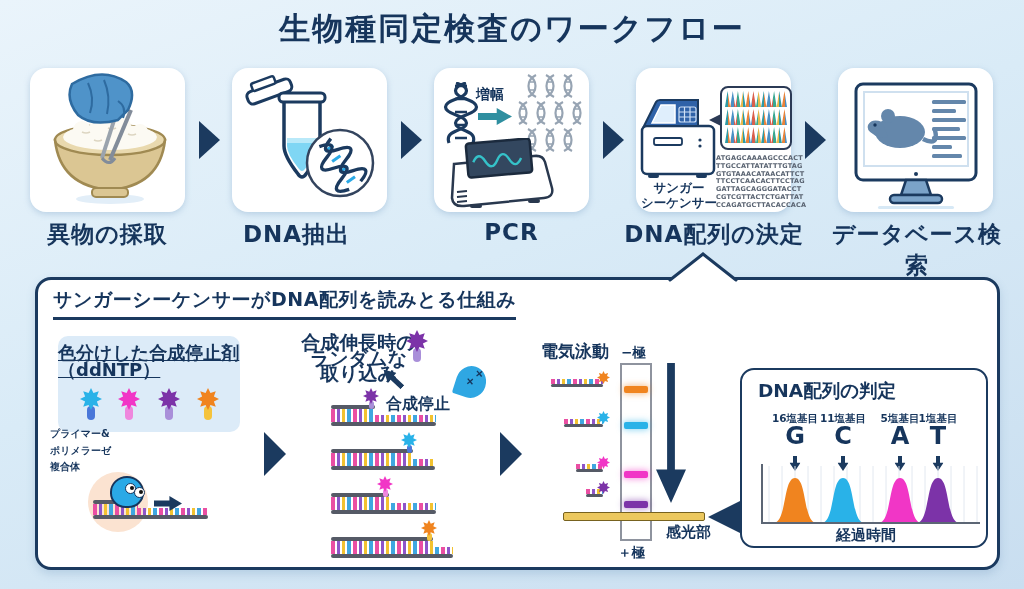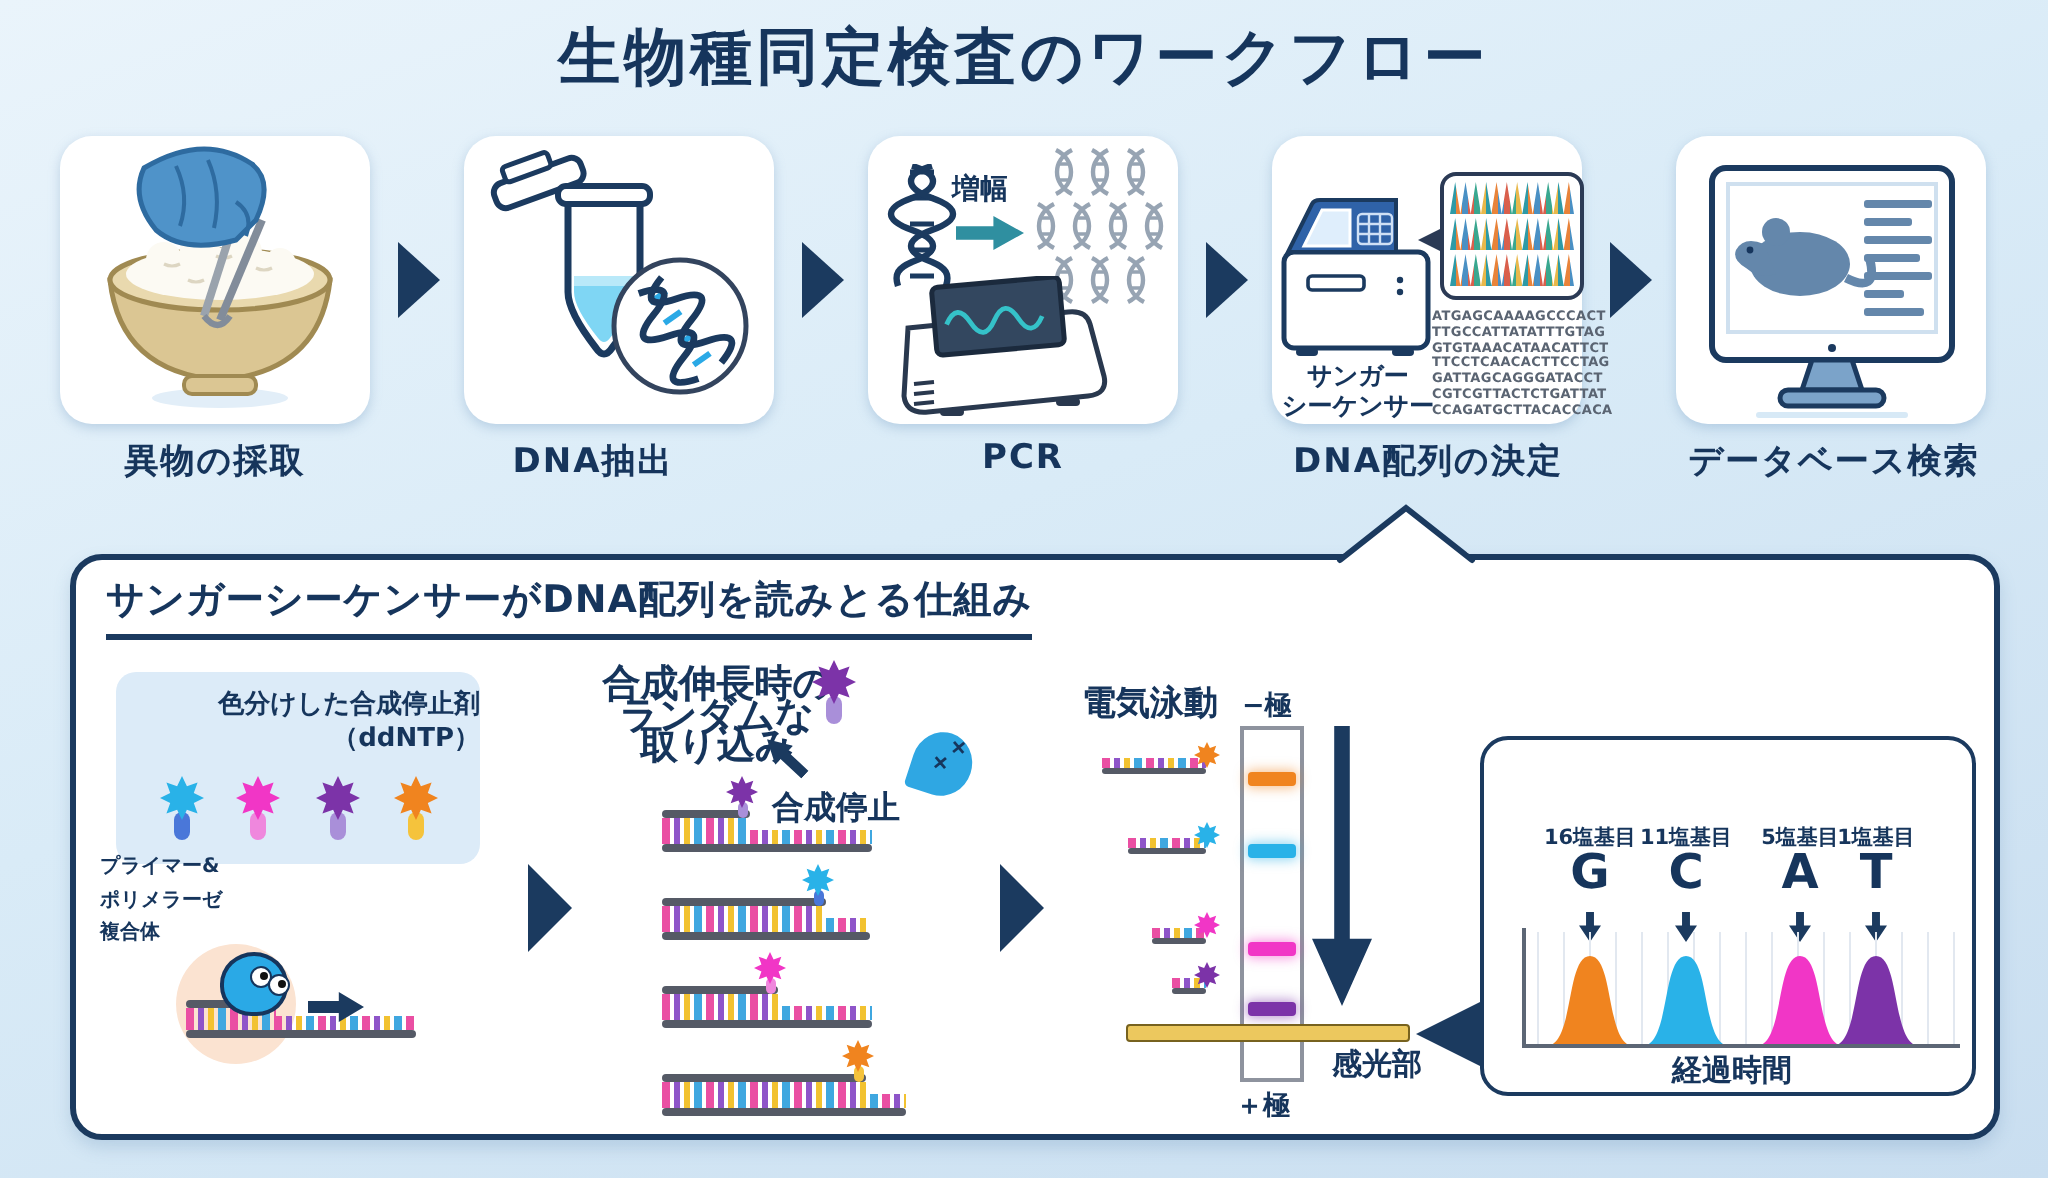--- a/index.html
+++ b/index.html
@@ -5,21 +5,21 @@
   html,body{margin:0;padding:0;}
   body{font-family:"DejaVu Sans","Liberation Sans",sans-serif;}
   .stage{position:relative;width:1024px;height:589px;overflow:hidden;
          background:linear-gradient(160deg,#eaf4fb 0%,#d9ebf7 45%,#c9def0 100%);color:#16355c;}
   .pre{white-space:pre-line;}
   .title{position:absolute;left:0;top:8px;width:1024px;margin:0;text-align:center;
          font-size:31px;font-weight:bold;color:#16355c;letter-spacing:2px;}
   
   .card{position:absolute;top:68px;width:155px;height:144px;background:#fff;border-radius:16px;
         box-shadow:0 2px 6px rgba(110,150,190,.35);}
-  .card-label{position:absolute;top:219px;text-align:center;font-size:17px;font-weight:bold;
+  .card-label{position:absolute;top:219px;text-align:center;font-size:23px;font-weight:bold;
         color:#16355c;letter-spacing:1px;}
   .flow-arrow{position:absolute;top:121px;width:21px;height:38px;background:#1b3a5f;
         clip-path:polygon(0 0,100% 50%,0 100%);}
   
   .star{clip-path:polygon(100% 50%,76.8% 61.1%,85.4% 85.4%,61.1% 76.8%,50% 100%,38.9% 76.8%,14.6% 85.4%,23.2% 61.1%,0% 50%,23.2% 38.9%,14.6% 14.6%,38.9% 23.2%,50% 0%,61.2% 23.2%,85.4% 14.6%,76.8% 38.9%);}
   .ddntp{position:absolute;}
   .ddntp .star{width:22px;height:22px;}
   .ddntp .stem{width:8px;height:14px;margin:-4px auto 0;border-radius:4px;}
   .ddntp.sm .star{width:16px;height:16px;}
   .ddntp.sm .stem{width:5px;height:8px;margin:-3px auto 0;}
@@ -29,22 +29,22 @@
   .s-purple{background:#a98fd9;} .s-orange{background:#f5c33c;}
   .harrow{background:#1b3a5f;clip-path:polygon(0 30%,55% 30%,55% 0,100% 50%,55% 100%,55% 70%,0 70%);}
   
   .panel{position:absolute;left:35px;top:277px;width:965px;height:293px;background:#fff;
          border:3px solid #1b3a5f;border-radius:16px;box-sizing:border-box;
          box-shadow:0 4px 8px rgba(100,140,180,.25);padding-left:12px;}
   .panel-heading{position:absolute;left:15px;top:7px;font-size:19px;font-weight:bold;color:#16355c;
          border-bottom:3px solid #1b3a5f;padding-bottom:4px;letter-spacing:.5px;}
   .callout{position:absolute;left:668px;top:250px;}
   .ddntp-box{position:absolute;left:20px;top:56px;width:182px;height:96px;background:#dcebf8;border-radius:10px;}
-  .ddntp-box-title{position:absolute;left:0;top:8px;width:182px;text-align:right;
-         font-size:13px;font-weight:bold;line-height:17px;}
+  .ddntp-box-title{position:absolute;left:0;top:8px;width:182px;text-align:left;
+         font-size:18px;font-weight:bold;line-height:17px;text-decoration:underline;}
   .primer-label{position:absolute;left:12px;top:146px;width:130px;text-align:left;
          font-size:10px;font-weight:bold;line-height:16.5px;}
   .peach{position:absolute;left:50px;top:192px;width:60px;height:60px;border-radius:50%;background:#fbe3d1;}
   .poly-ball{position:absolute;left:72px;top:196px;width:34px;height:32px;border-radius:50% 50% 46% 46%;
          background:#2aa9e6;border:2px solid #16355c;box-sizing:border-box;}
   .eye{position:absolute;width:9px;height:9px;border-radius:50%;background:#fff;border:1px solid #16355c;}
   .eye::after{content:"";position:absolute;right:1px;top:2px;width:4px;height:4px;border-radius:50%;background:#111;}
   
   .dna{position:absolute;}
   .dna .bar{height:4px;background:#555a66;border-radius:2px;}
@@ -415,20 +415,21 @@
           <div class="star c-purple" style="width:13px;height:13px"></div>
         </div>
       </div>
 
     <div class="sensor"></div>
     <div class="sensor-label">感光部</div>
     <div class="pole" style="left:580px;top:264px">＋極</div>
 
     <div class="judge-notch"></div>
     <div class="judge">
+      <div class="judge-title">DNA配列の判定</div>
 
       <div class="pk pk-pos" style="left:53px">16塩基目</div>
       <div class="pk pk-pos" style="left:101px">11塩基目</div>
       <div class="pk pk-pos" style="left:158px">5塩基目</div>
       <div class="pk pk-pos" style="left:196px">1塩基目</div>
 
       <div class="pk pk-base" style="left:53px">G</div>
       <div class="pk pk-base" style="left:101px">C</div>
       <div class="pk pk-base" style="left:158px">A</div>
       <div class="pk pk-base" style="left:196px">T</div>

